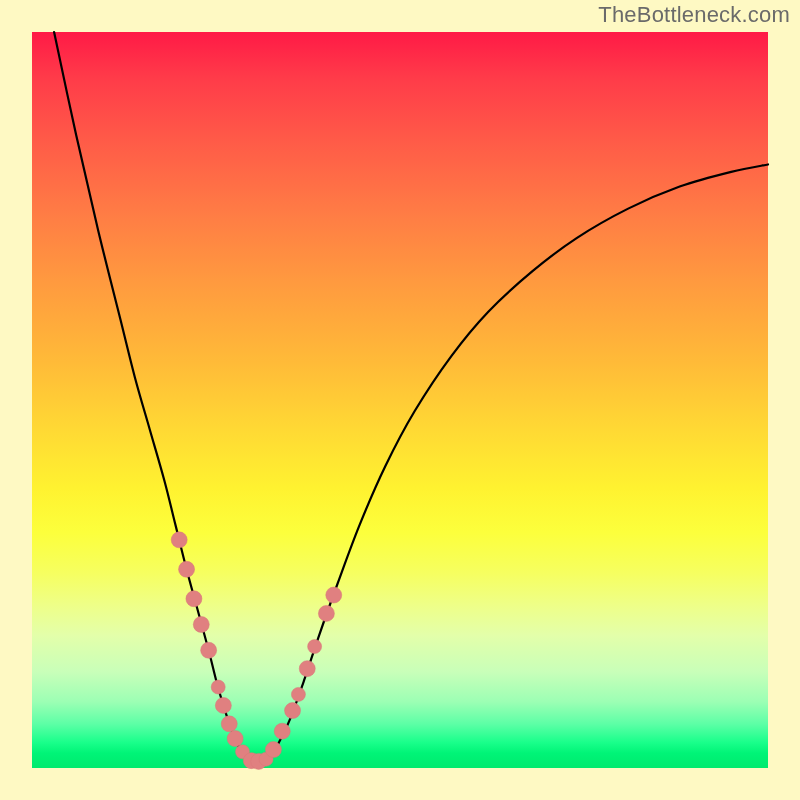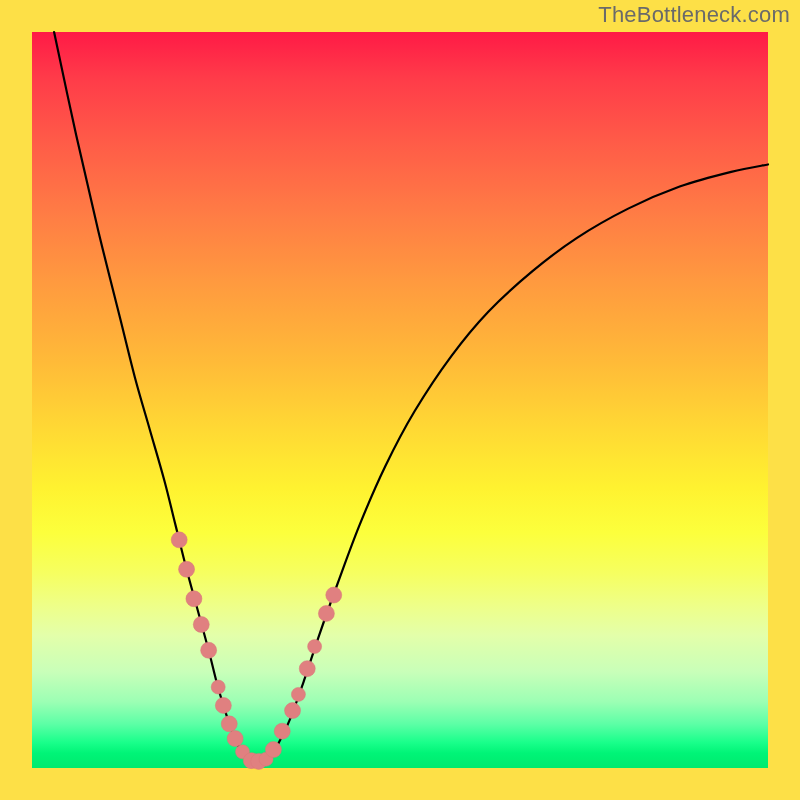--- a/index.html
+++ b/index.html
@@ -8,21 +8,21 @@
     width: 800px;
     height: 800px;
     background: #000;
     overflow: hidden;
     font-family: Arial, Helvetica, sans-serif;
   }
   .outer {
     position: relative;
     width: 800px;
     height: 800px;
-    background: #fde047;
+    background: #fef9c3;
   }
   .watermark {
     position: absolute;
     top: 2px;
     right: 10px;
     color: #6a6a6a;
     font-size: 22px;
     font-weight: 500;
     letter-spacing: 0.2px;
     z-index: 5;

